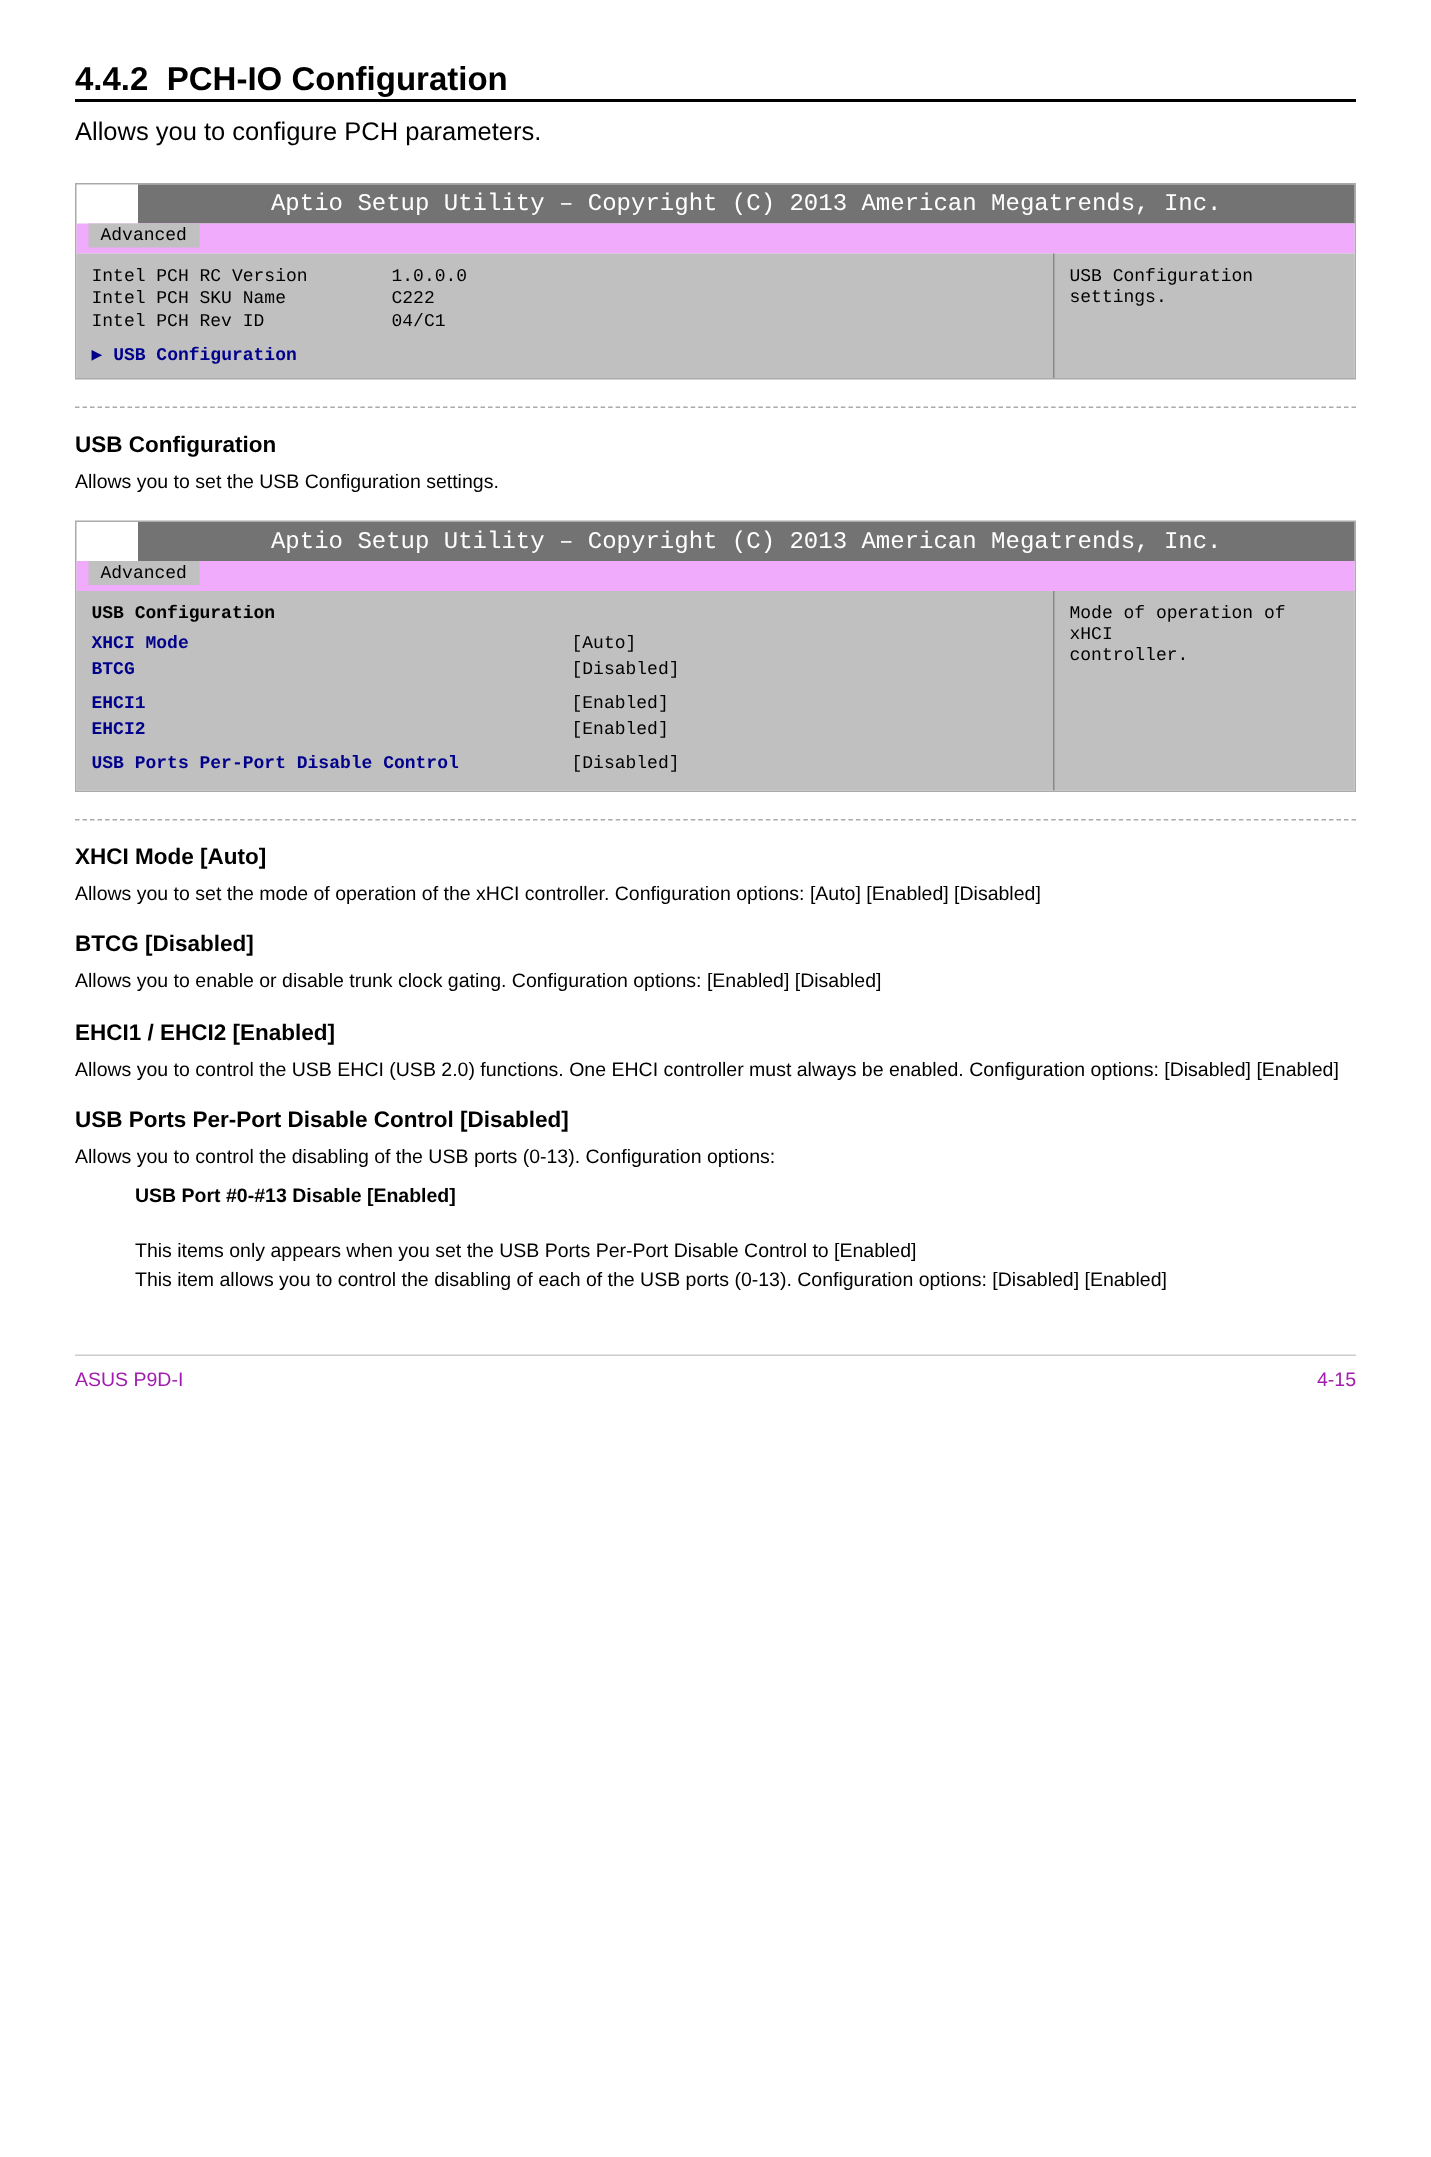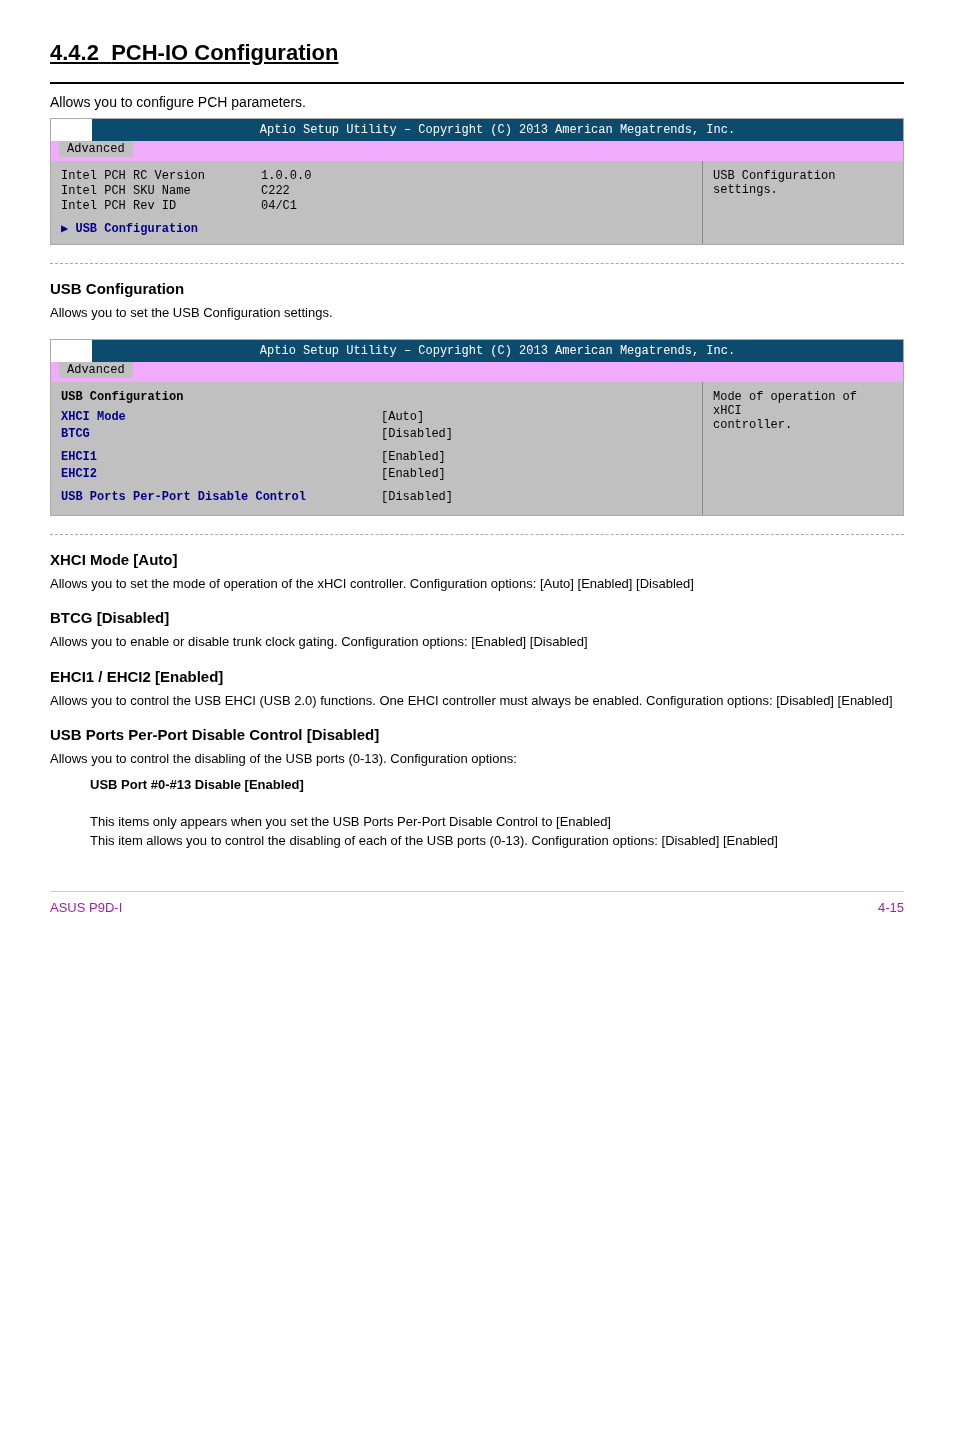--- a/index.html
+++ b/index.html
@@ -11,42 +11,41 @@
       padding: 40px 50px 40px 50px;
       width: 954px;
       min-height: 1438px;
     }
 
     h1.section-title {
       font-size: 22px;
       font-weight: bold;
       margin-bottom: 10px;
       border-bottom: 2px solid #000;
-      padding-bottom: 16px;
-      text-decoration: underline;
+      padding-bottom: 0;
     }
 
     p.description {
-      font-size: 14px;
-      margin-bottom: 8px;
+      font-size: 17px;
+      margin-bottom: 24px;
       color: #000;
     }
 
     .bios-box {
       border: 1px solid #aaa;
       margin-bottom: 18px;
       font-family: 'Courier New', Courier, monospace;
       font-size: 12px;
     }
 
     .bios-header {
-      background: #0c4a6e;
+      background: #737373;
       color: #fff;
       padding: 4px 8px;
-      font-size: 12px;
+      font-size: 16px;
       text-align: center;
       margin-left: 41px;
     }
 
     .bios-tab-row {
       background: #f0abfc;
       padding: 0 8px 4px 8px;
       display: flex;
     }
 

